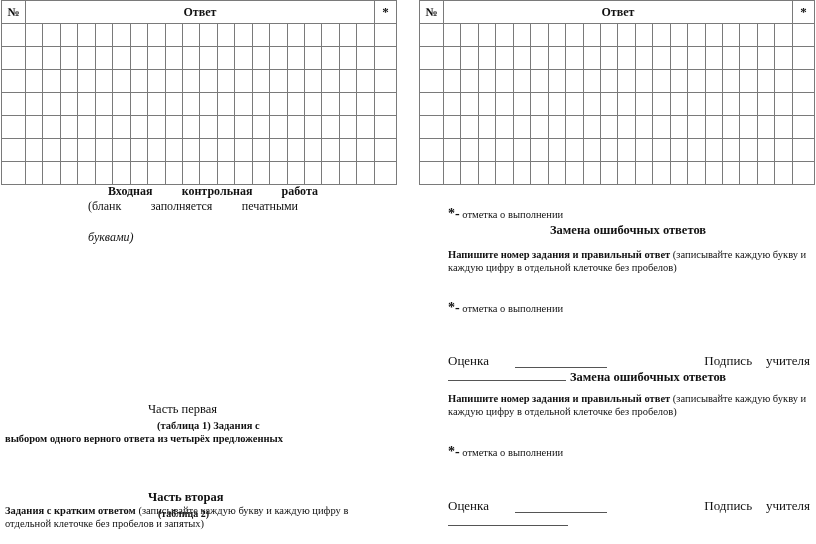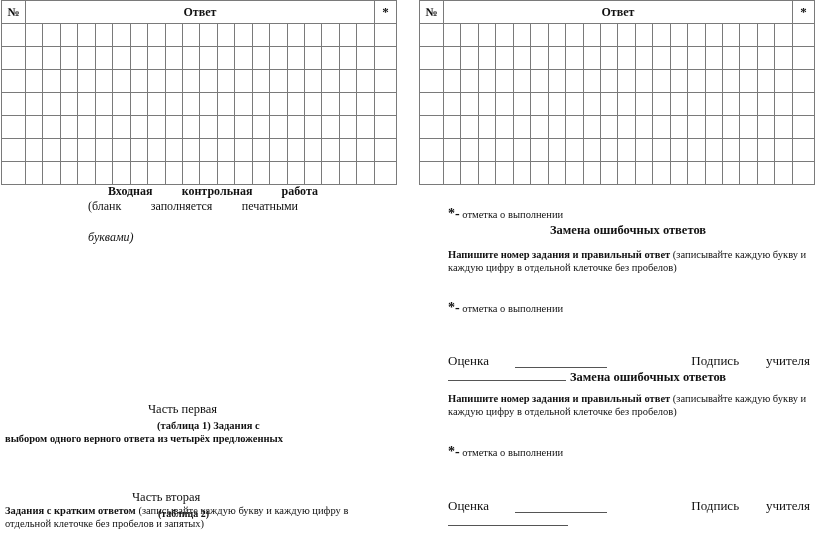--- a/index.html
+++ b/index.html
@@ -44,37 +44,37 @@
 
     
     #intro-title { left: 88px; top: 184px; width: 210px; font-weight: bold; margin-left: 20px; }
     #intro-sub1  { left: 88px; top: 199px; width: 210px; }
     #intro-sub2  { left: 88px; top: 230px; width: 210px; font-style: italic; }
 
     #part1-title { left: 148px; top: 402px; font-weight: normal; font-size: 12.5px; }
     #part1-sub1  { left: 157px; top: 418px; font-weight: bold; font-size: 10.5px; }
     #part1-sub2  { left: 5px; top: 431px; font-weight: bold; font-size: 10.5px; }
 
-    #part2-title { left: 132px; top: 490px; font-weight: normal; font-size: 12.5px; }
+    #part2-title { left: 148px; top: 490px; font-weight: bold; font-size: 12.5px; }
     #part2-sub1  { left: 158px; top: 506px; font-weight: bold; font-size: 10px; }
     #part2-desc  { left: 5px; top: 504px; width: 350px; font-size: 10.5px; line-height: 13px; }
 
     
     .note { font-size: 10.5px; }
     .note .star { font-weight: bold; font-size: 14px; }
     #note1 { left: 448px; top: 206px; }
     #replace1-title { left: 550px; top: 223px; font-weight: bold; font-size: 12.5px; }
     #replace1-desc { left: 448px; top: 248px; width: 362px; font-size: 10.5px; line-height: 13px; }
     #note2 { left: 448px; top: 300px; }
 
     #grade1-row { left: 448px; top: 353px; width: 362px; font-size: 13px; }
     .grade-row { display: flex; justify-content: space-between; align-items: baseline; }
     .grade-line { display: inline-block; width: 92px; border-bottom: 1px solid #555; height: 11px; margin-left: 26px; }
     .grade-left { display: flex; align-items: flex-end; }
-    .sign-right { display: flex; gap: 27px; }
+    .sign-right { display: flex; gap: 14px; }
 
     #sig1-row { left: 448px; top: 369px; font-size: 13px; display: flex; align-items: baseline; }
     .sig-line { display: inline-block; width: 118px; border-bottom: 1px solid #555; height: 11px; margin-right: 4px; }
     #replace2-title { font-weight: bold; font-size: 12.5px; }
 
     #replace2-desc { left: 448px; top: 392px; width: 362px; font-size: 10.5px; line-height: 13px; }
     #note3 { left: 448px; top: 444px; }
 
     #grade2-row { left: 448px; top: 498px; width: 362px; font-size: 13px; }
     #sig2-row { left: 448px; top: 514px; display: flex; }

